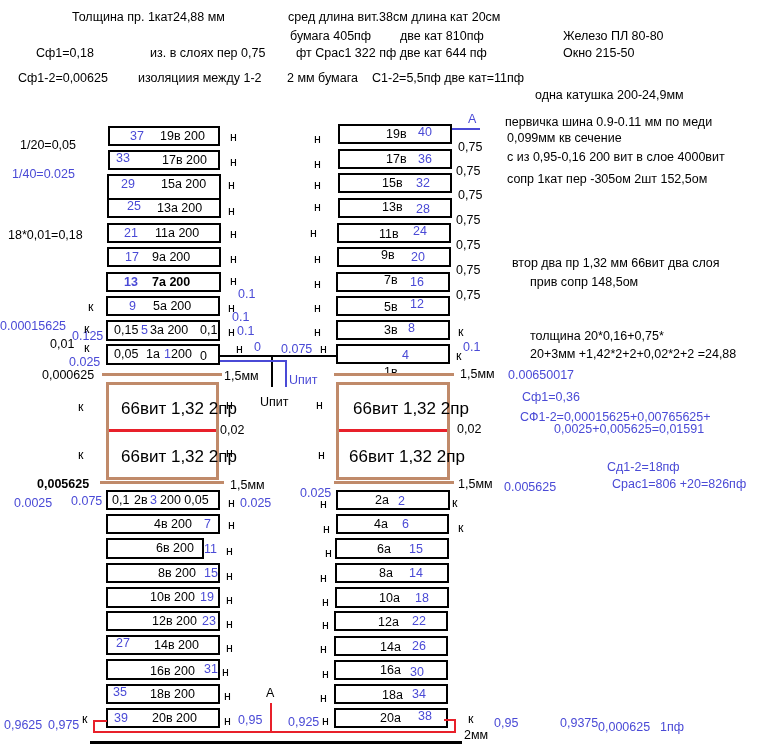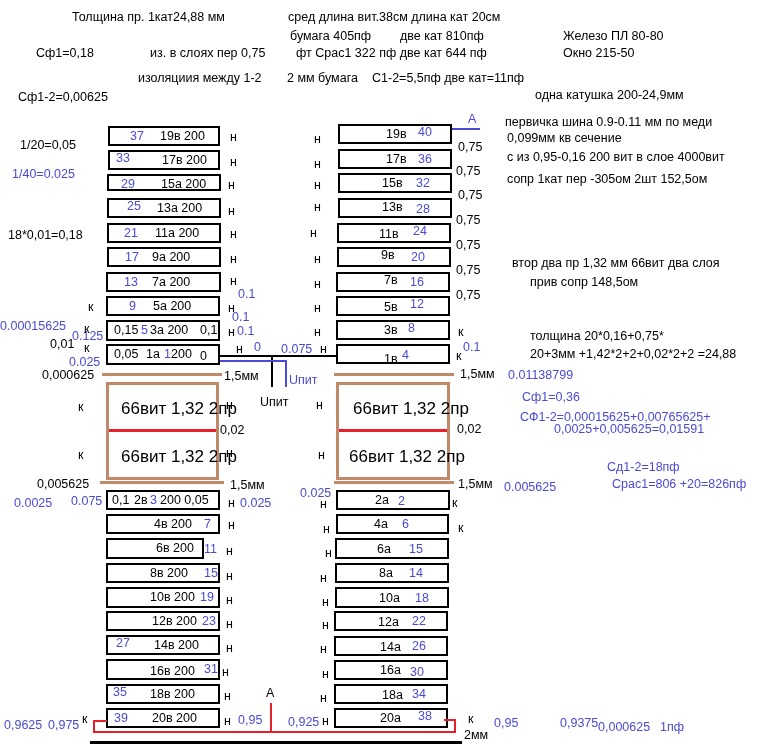--- a/index.html
+++ b/index.html
@@ -18,79 +18,79 @@
 
 <div class="t" style="left:72px;top:10px;">Толщина пр.   1кат24,88 мм</div>
 <div class="t" style="left:288px;top:10px;">сред длина  вит.38см длина кат  20см</div>
 <div class="t" style="left:290px;top:29px;">бумага 405пф</div>
 <div class="t" style="left:400px;top:29px;">две кат 810пф</div>
 <div class="t" style="left:563px;top:29px;">Железо ПЛ 80-80</div>
 <div class="t" style="left:36px;top:46px;">Сф1=0,18</div>
 <div class="t" style="left:150px;top:46px;">из. в слоях пер 0,75</div>
 <div class="t" style="left:296px;top:46px;">фт   Срас1  322 пф   две кат    644  пф</div>
 <div class="t" style="left:563px;top:46px;">Окно      215-50</div>
-<div class="t" style="left:18px;top:71px;margin-top:19px;">Сф1-2=0,00625</div>
+<div class="t" style="left:18px;top:71px;">Сф1-2=0,00625</div>
 <div class="t" style="left:138px;top:71px;">изоляциия между 1-2</div>
 <div class="t" style="left:287px;top:71px;">2 мм бумага</div>
 <div class="t" style="left:372px;top:71px;">С1-2=5,5пф две кат=11пф</div>
 <div class="t" style="left:535px;top:88px;">одна катушка     200-24,9мм</div>
 
 <div class="t" style="left:505px;top:115px;">первичка  шина  0.9-0.11 мм   по меди</div>
 <div class="t" style="left:507px;top:131px;">0,099мм кв сечение</div>
 <div class="t" style="left:507px;top:150px;">с из   0,95-0,16     200 вит в слое 4000вит</div>
 <div class="t" style="left:507px;top:172px;">сопр 1кат пер -305ом   2шт  152,5ом</div>
 <div class="t" style="left:512px;top:256px;">втор два пр 1,32  мм 66вит два слоя</div>
 <div class="t" style="left:530px;top:275px;">прив сопр  148,5ом</div>
 <div class="t" style="left:530px;top:329px;">толщина    20*0,16+0,75*</div>
 <div class="t" style="left:530px;top:347px;">20+3мм +1,42*2+2+0,02*2+2 =24,88</div>
-<div class="t b" style="left:508px;top:368px;">0.01138799</div>
+<div class="t b" style="left:508px;top:368px;">0.00650017</div>
 <div class="t b" style="left:522px;top:390px;">Сф1=0,36</div>
 <div class="t b" style="left:520px;top:410px;">СФ1-2=0,00015625+0,00765625+</div>
 <div class="t b" style="left:554px;top:422px;">0,0025+0,005625=0,01591</div>
 <div class="t b" style="left:607px;top:460px;">Сд1-2=18пф</div>
 <div class="t b" style="left:612px;top:477px;">Срас1=806 +20=826пф</div>
 <div class="t b" style="left:504px;top:480px;">0.005625</div>
 
 <div class="t" style="left:20px;top:138px;">1/20=0,05</div>
 <div class="t b" style="left:12px;top:167px;">1/40=0.025</div>
 <div class="t" style="left:8px;top:228px;">18*0,01=0,18</div>
 <div class="t b" style="left:0px;top:319px;">0.00015625</div>
 <div class="t b" style="left:72px;top:329px;">0.125</div>
 <div class="t" style="left:50px;top:337px;">0,01</div>
 <div class="t b" style="left:69px;top:355px;">0.025</div>
 <div class="t" style="left:42px;top:368px;">0,000625</div>
-<div class="t" style="left:37px;top:477px;">0,005625</div>
+<div class="t" style="left:37px;top:477px;font-weight:bold;">0,005625</div>
 <div class="t b" style="left:14px;top:496px;">0.0025</div>
 <div class="t b" style="left:71px;top:494px;">0.075</div>
 
 <div class="box" style="left:108px;top:126px;width:112px;height:20px;">
   <span class="lbl b" style="left:20px;">37</span>
   <span class="lbl" style="left:50px;">19в 200</span>
 </div>
 <div class="box" style="left:108px;top:150px;width:112px;height:20px;">
   <span class="lbl b" style="left:6px;top:-1px;">33</span>
   <span class="lbl" style="left:52px;">17в 200</span>
 </div>
-<div class="box" style="left:107px;top:174px;width:114px;height:17px;">
+<div class="box" style="left:107px;top:174px;width:114px;height:26px;">
   <span class="lbl b" style="left:12px;">29</span>
   <span class="lbl" style="left:52px;">15а 200</span>
 </div>
 <div class="box" style="left:107px;top:198px;width:114px;height:20px;">
   <span class="lbl b" style="left:18px;top:-1px;">25</span>
   <span class="lbl" style="left:48px;">13а  200</span>
 </div>
 <div class="box" style="left:107px;top:223px;width:114px;height:20px;">
   <span class="lbl b" style="left:15px;">21</span>
   <span class="lbl" style="left:46px;">11а 200</span>
 </div>
 <div class="box" style="left:107px;top:247px;width:114px;height:20px;">
   <span class="lbl b" style="left:16px;">17</span>
   <span class="lbl" style="left:43px;">9а  200</span>
 </div>
-<div class="box" style="left:106px;top:272px;width:115px;height:20px;">
+<div class="box" style="left:106px;top:272px;width:115px;height:20px;font-weight:bold;">
   <span class="lbl b" style="left:16px;">13</span>
   <span class="lbl" style="left:44px;">7а  200</span>
 </div>
 <div class="box" style="left:106px;top:296px;width:114px;height:20px;">
   <span class="lbl b" style="left:21px;">9</span>
   <span class="lbl" style="left:45px;">5а 200</span>
 </div>
 <div class="box" style="left:106px;top:320px;width:114px;height:21px;">
   <span class="lbl" style="left:6px;">0,15</span>
   <span class="lbl b" style="left:33px;">5</span>
@@ -135,21 +135,21 @@
 </div>
 <div class="box" style="left:336px;top:296px;width:114px;height:20px;">
   <span class="lbl" style="left:46px;top:2px;">5в</span>
   <span class="lbl b" style="left:72px;top:-1px;">12</span>
 </div>
 <div class="box" style="left:336px;top:320px;width:114px;height:20px;">
   <span class="lbl" style="left:46px;">3в</span>
   <span class="lbl b" style="left:70px;top:-1px;">8</span>
 </div>
 <div class="box" style="left:336px;top:344px;width:114px;height:20px;">
-  <span class="lbl" style="left:46px;top:6px;">1в</span>
+  <span class="lbl" style="left:46px;top:19px;">1в</span>
   <span class="lbl b" style="left:64px;top:2px;">4</span>
 </div>
 
 <div class="sec" style="left:106px;top:382px;width:113px;height:98px;">
   <span class="lbl" style="left:12px;top:14px;">66вит 1,32 2пр</span>
   <span class="lbl" style="left:12px;top:62px;">66вит 1,32 2пр</span>
   <div style="position:absolute;left:0;right:0;top:44px;height:3px;background:#e8202a;"></div>
 </div>
 <div class="sec" style="left:336px;top:382px;width:114px;height:98px;">
   <span class="lbl" style="left:14px;top:14px;">66вит 1,32 2пр</span>
@@ -170,21 +170,21 @@
 </div>
 <div class="box" style="left:106px;top:514px;width:114px;height:20px;">
   <span class="lbl" style="left:46px;">4в  200</span>
   <span class="lbl b" style="left:96px;">7</span>
 </div>
 <div class="box" style="left:106px;top:538px;width:98px;height:21px;">
   <span class="lbl" style="left:48px;">6в  200</span>
   <span class="lbl b" style="left:96px;top:2px;">11</span>
 </div>
 <div class="box" style="left:106px;top:563px;width:114px;height:20px;">
-  <span class="lbl" style="left:42px;">8в 200</span>
+  <span class="lbl" style="left:50px;">8в 200</span>
   <span class="lbl b" style="left:96px;top:1px;">15</span>
 </div>
 <div class="box" style="left:106px;top:587px;width:114px;height:21px;">
   <span class="lbl" style="left:42px;">10в 200</span>
   <span class="lbl b" style="left:92px;top:1px;">19</span>
 </div>
 <div class="box" style="left:106px;top:611px;width:114px;height:20px;">
   <span class="lbl" style="left:44px;">12в 200</span>
   <span class="lbl b" style="left:94px;">23</span>
 </div>

